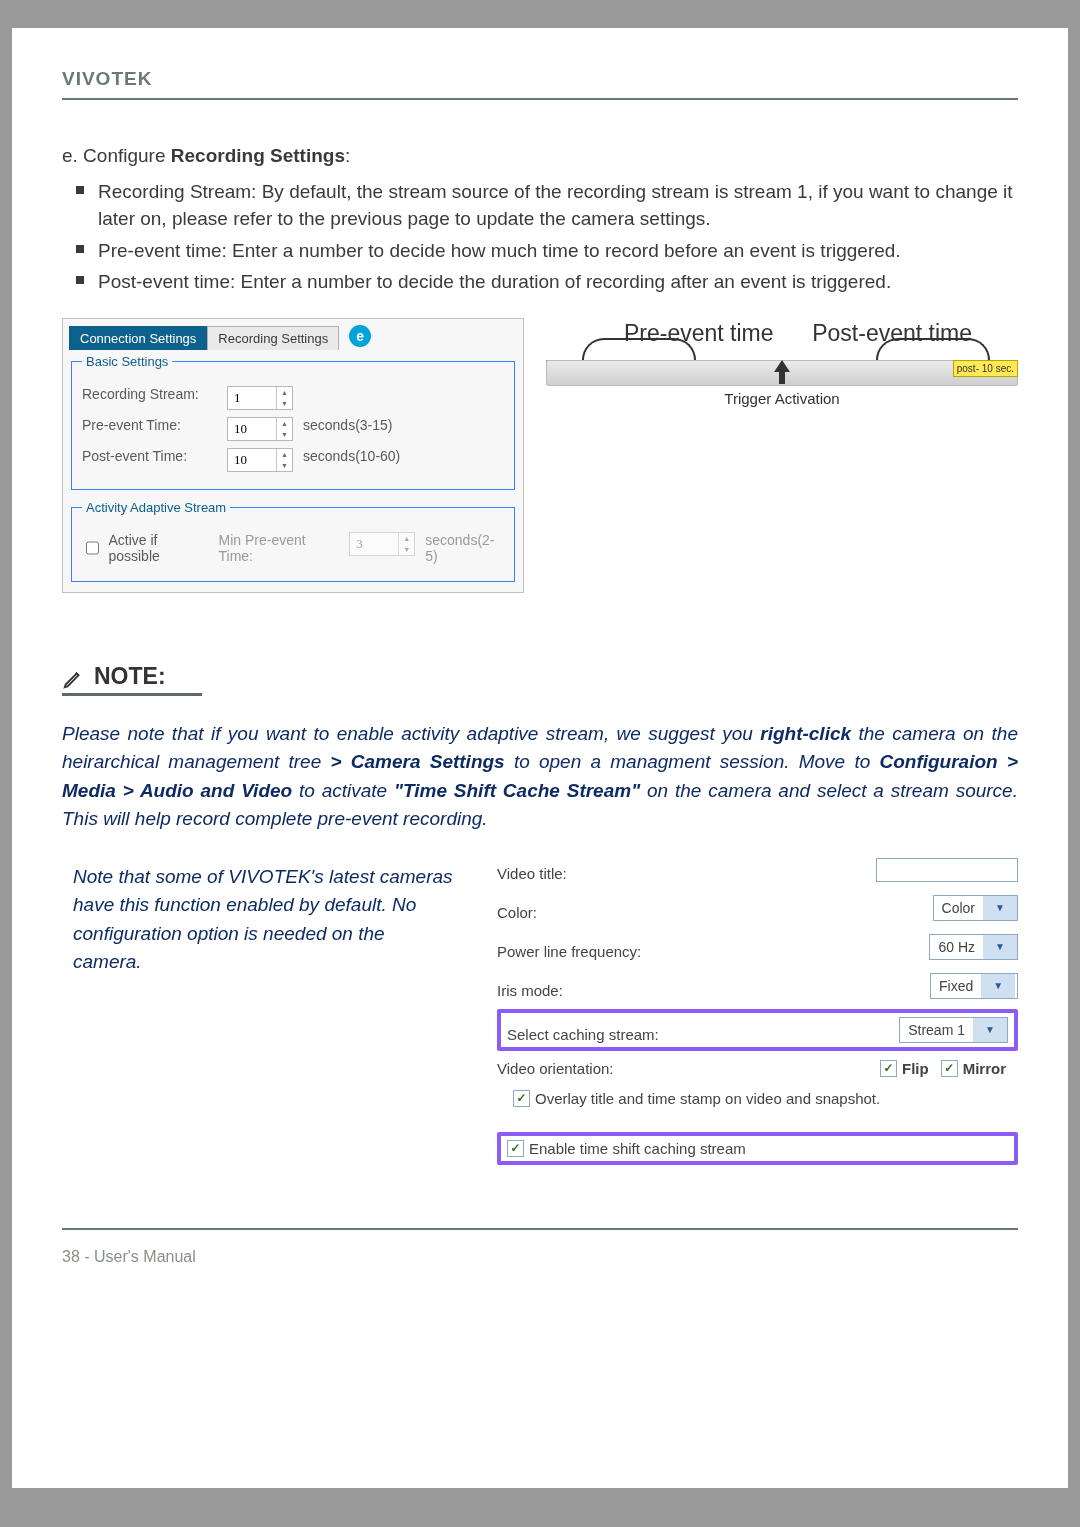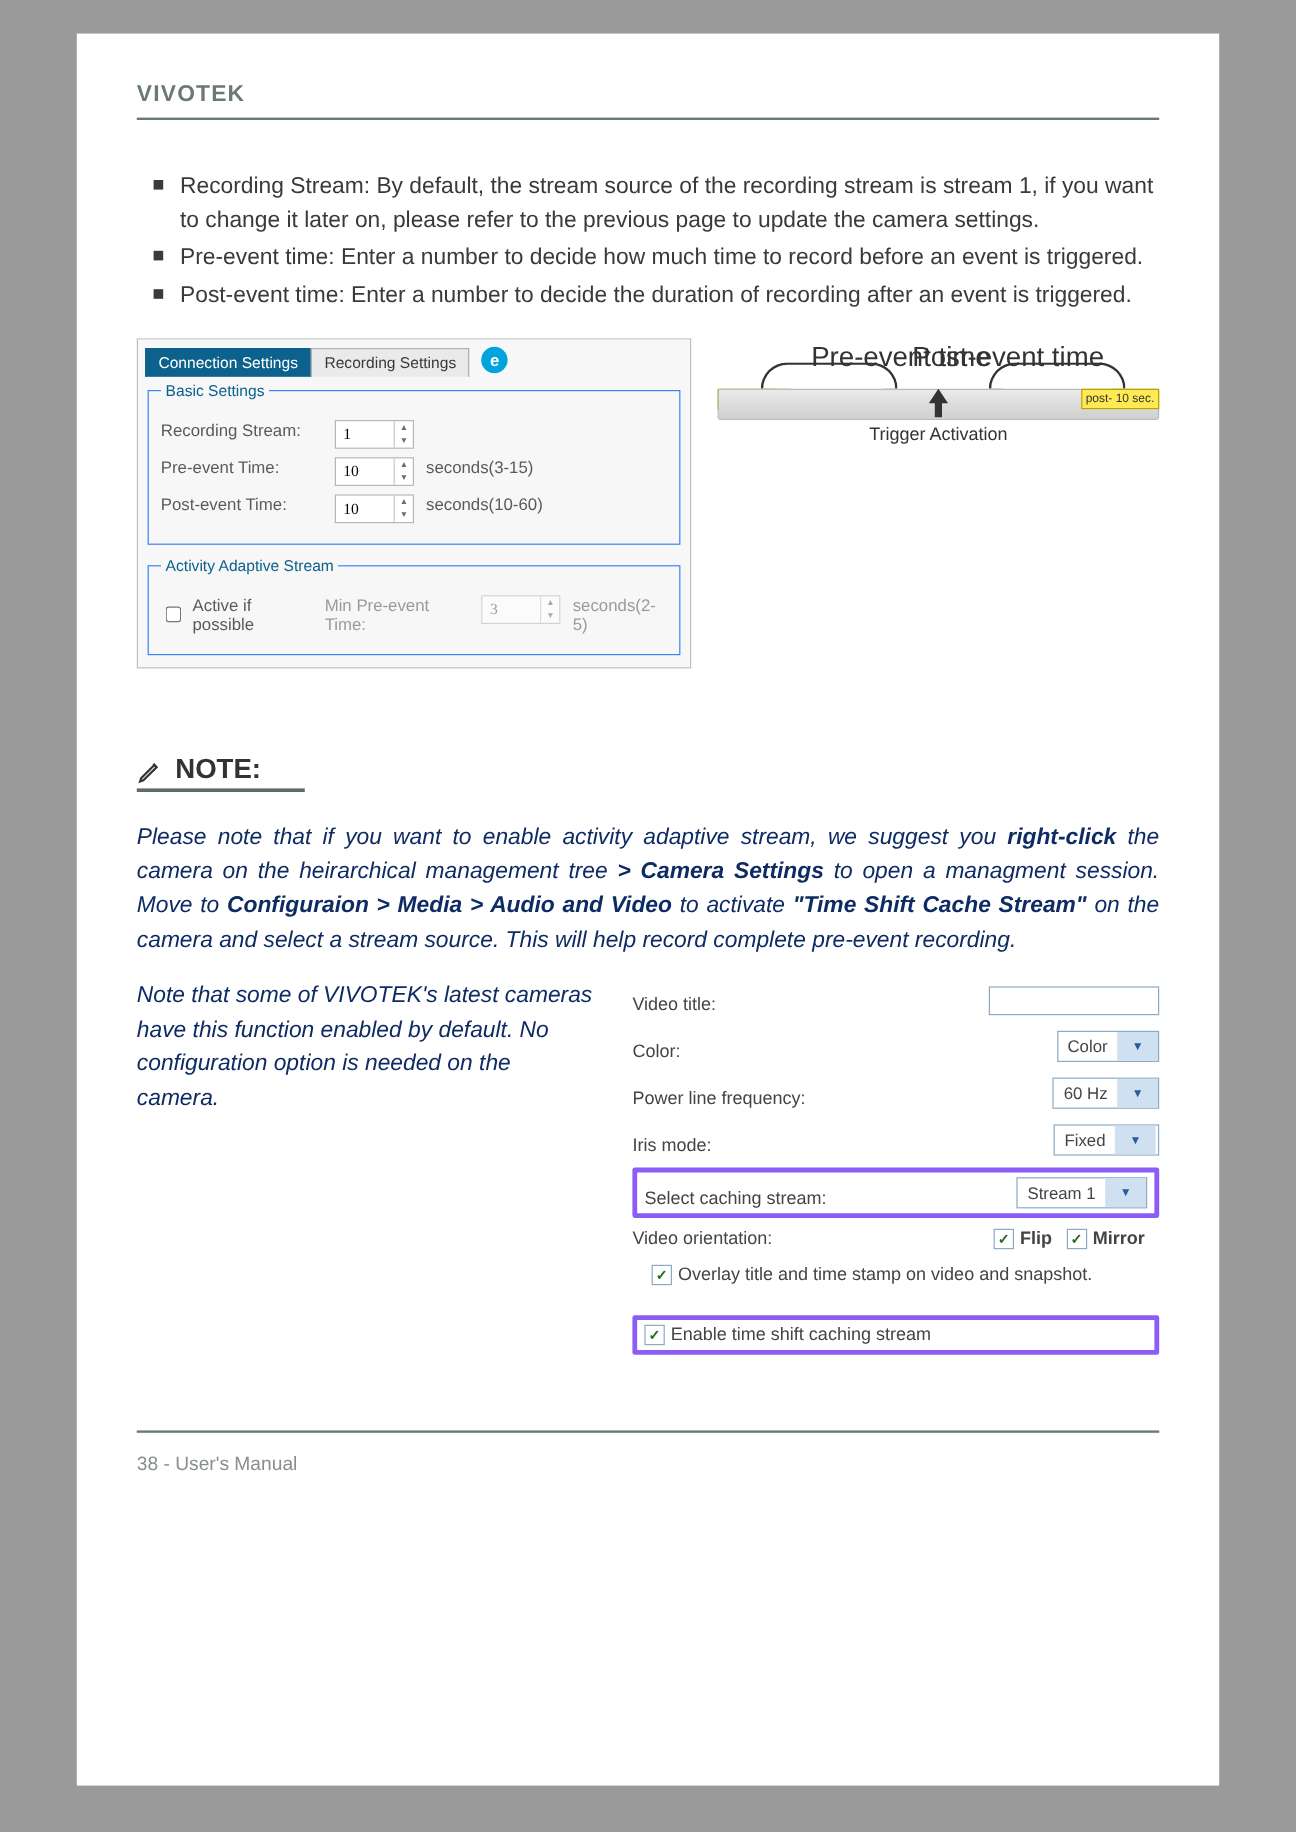--- a/index.html
+++ b/index.html
@@ -1,16 +1,16 @@
 <!DOCTYPE html>
 <html><head>
 <meta charset="utf-8">
 <style>
 body{margin:0;background:#9a9a9a;font-family:Arial,Helvetica,sans-serif;color:#3a3a3a}
-.page{width:952px;margin:28px auto;background:#fff;min-height:1460px;padding:40px 50px 30px;box-sizing:border-box;position:relative}
+.page{width:1056px;margin:28px auto;background:#fff;min-height:1460px;padding:40px 50px 30px;box-sizing:border-box;position:relative}
 .brand{color:#6a7a73;font-weight:bold;letter-spacing:1px;font-size:19px;margin-bottom:8px}
 .hr{border:0;border-top:2px solid #6a7a73;margin:0 0 42px}
 .body-text{font-size:19px;line-height:1.45}
 .body-text b{font-weight:bold}
 ul.sq{list-style:none;padding-left:36px;margin:8px 0 22px}
 ul.sq li{position:relative;margin:4px 0}
 ul.sq li:before{content:"";position:absolute;left:-22px;top:8px;width:8px;height:8px;background:#3a3a3a}
 .two-col{display:flex;gap:22px;margin-top:6px}
 .panel{border:1px solid #c0c0c0;background:#f7f7f7;font-family:Tahoma,Geneva,sans-serif;font-size:14px;color:#5a5a5a;width:460px}
 .tabs{display:flex;align-items:flex-end;padding:6px 6px 0;gap:0;background:#f7f7f7}
@@ -62,20 +62,23 @@
 .footer-hr{border:0;border-top:2px solid #6a7a73;margin:60px 0 18px}
 .footer{color:#889088;font-size:16px;}
 </style>
 </head>
 <body>
 
 <div class="page">
  <div class="brand">VIVOTEK</div>
  <hr class="hr">
 
+ <div class="body-text">
+   <span>e. Configure </span><b>Recording Settings</b><span>:</span>
+ </div>
  <ul class="sq body-text">
    <li>Recording Stream: By default, the stream source of the recording stream is stream 1, if you want to change it later on, please refer to the previous page to update the camera settings.</li>
    <li>Pre-event time: Enter a number to decide how much time to record before an event is triggered.</li>
    <li>Post-event time: Enter a number to decide the duration of recording after an event is triggered.</li>
  </ul>
 
  <div class="two-col">
   <div class="panel">
     <div class="tabs">
       <div class="tab active">Connection Settings</div>
@@ -159,21 +162,21 @@
      <svg class="pencil" viewBox="0 0 24 24">
           <path d="M3 21l3-1 12-12-2-2L4 18l-1 3z" fill="none" stroke="#333" stroke-width="2"></path>
           <path d="M15 5l3 3" stroke="#333" stroke-width="2"></path>
         </svg>
      <span class="note-title">NOTE:</span>
    </div>
    <p class="italic">
      <span>Please note that if you want to enable activity adaptive stream, we suggest you </span><b>right-click</b><span> the camera on the heirarchical management tree </span><b>&gt; Camera Settings</b><span> to open a managment session. Move to </span><b>Configuraion &gt; Media &gt; Audio and Video</b><span> to activate </span><b>"Time Shift Cache Stream"</b><span> on the camera and select a stream source. This will help record complete pre-event recording.</span>
    </p>
    <div class="note-flex">
-     <div class="lefttext italic" style="text-align:left;margin:0">Note that some of VIVOTEK's latest cameras have this function enabled by default. No configuration option is needed on the camera.</div>
+     <div class="lefttext italic" style="text-align:left;margin:11px">Note that some of VIVOTEK's latest cameras have this function enabled by default. No configuration option is needed on the camera.</div>
      <div class="camset">
        <div class="crow">
             <span class="cl">Video title:</span>
             <span class="txtin"></span>
           </div>
        <div class="crow">
             <span class="cl">Color:</span>
             <span class="sel">
               <span>Color</span>
               <span class="dd">▼</span>

